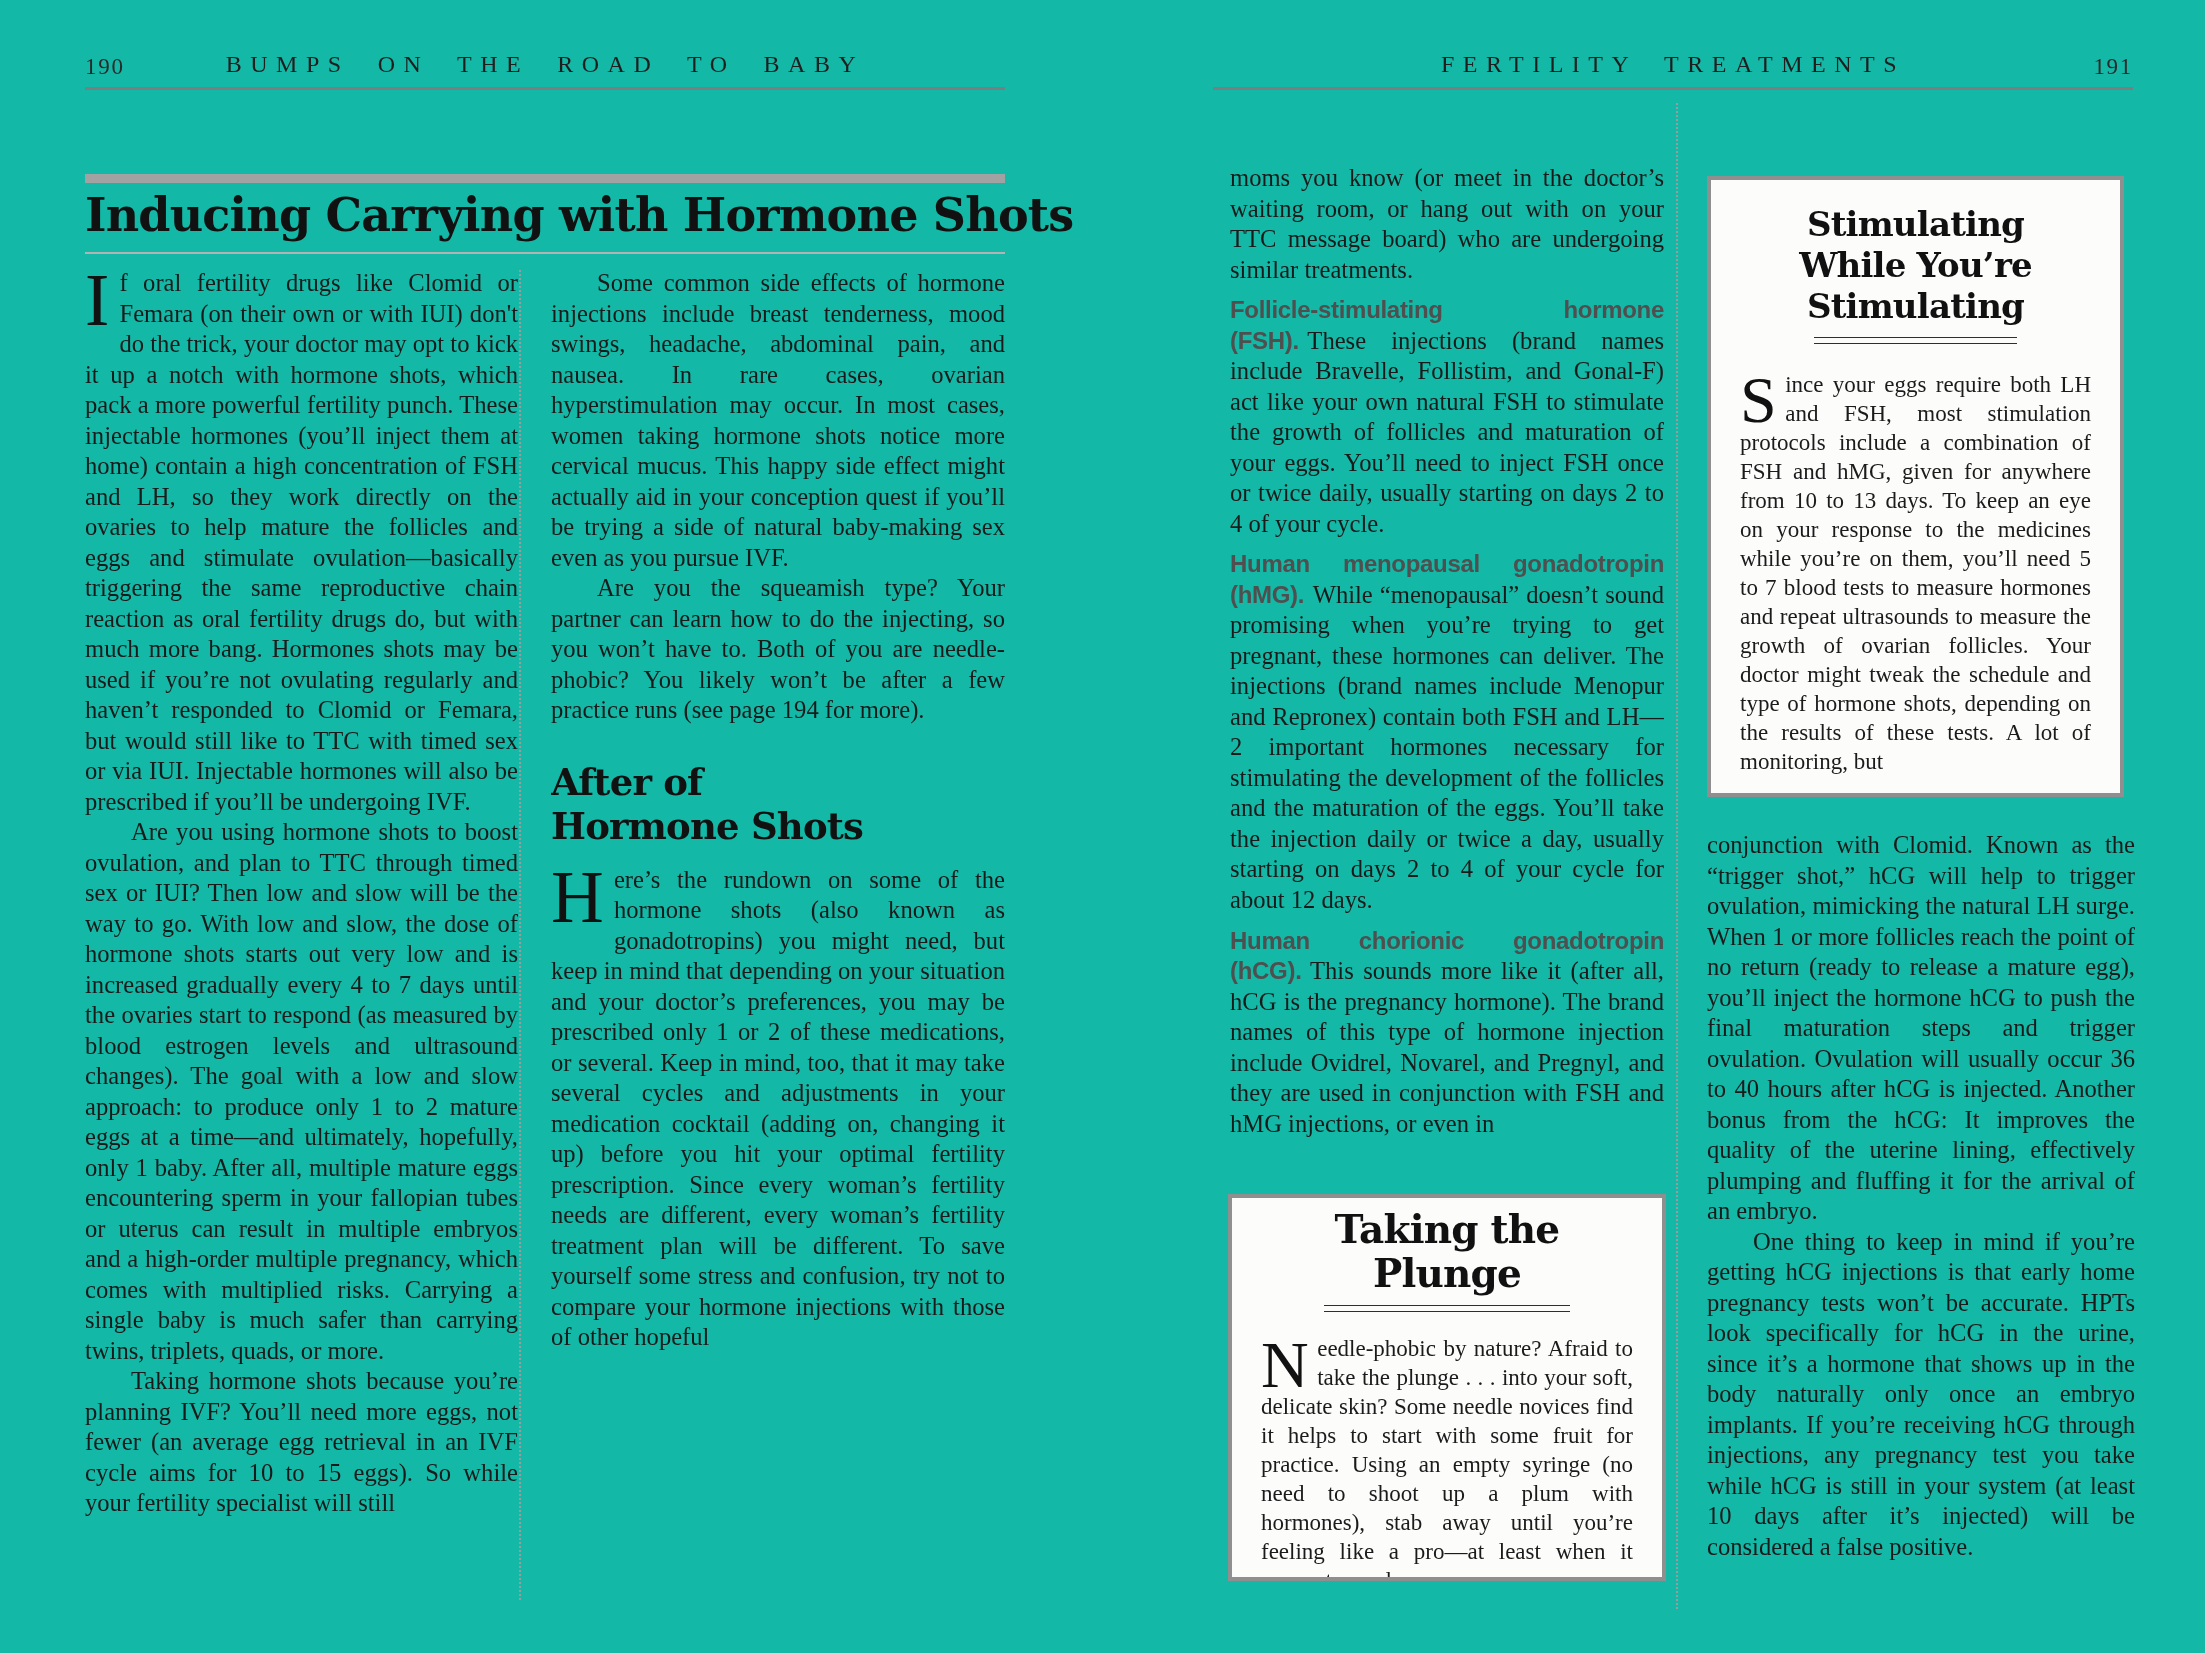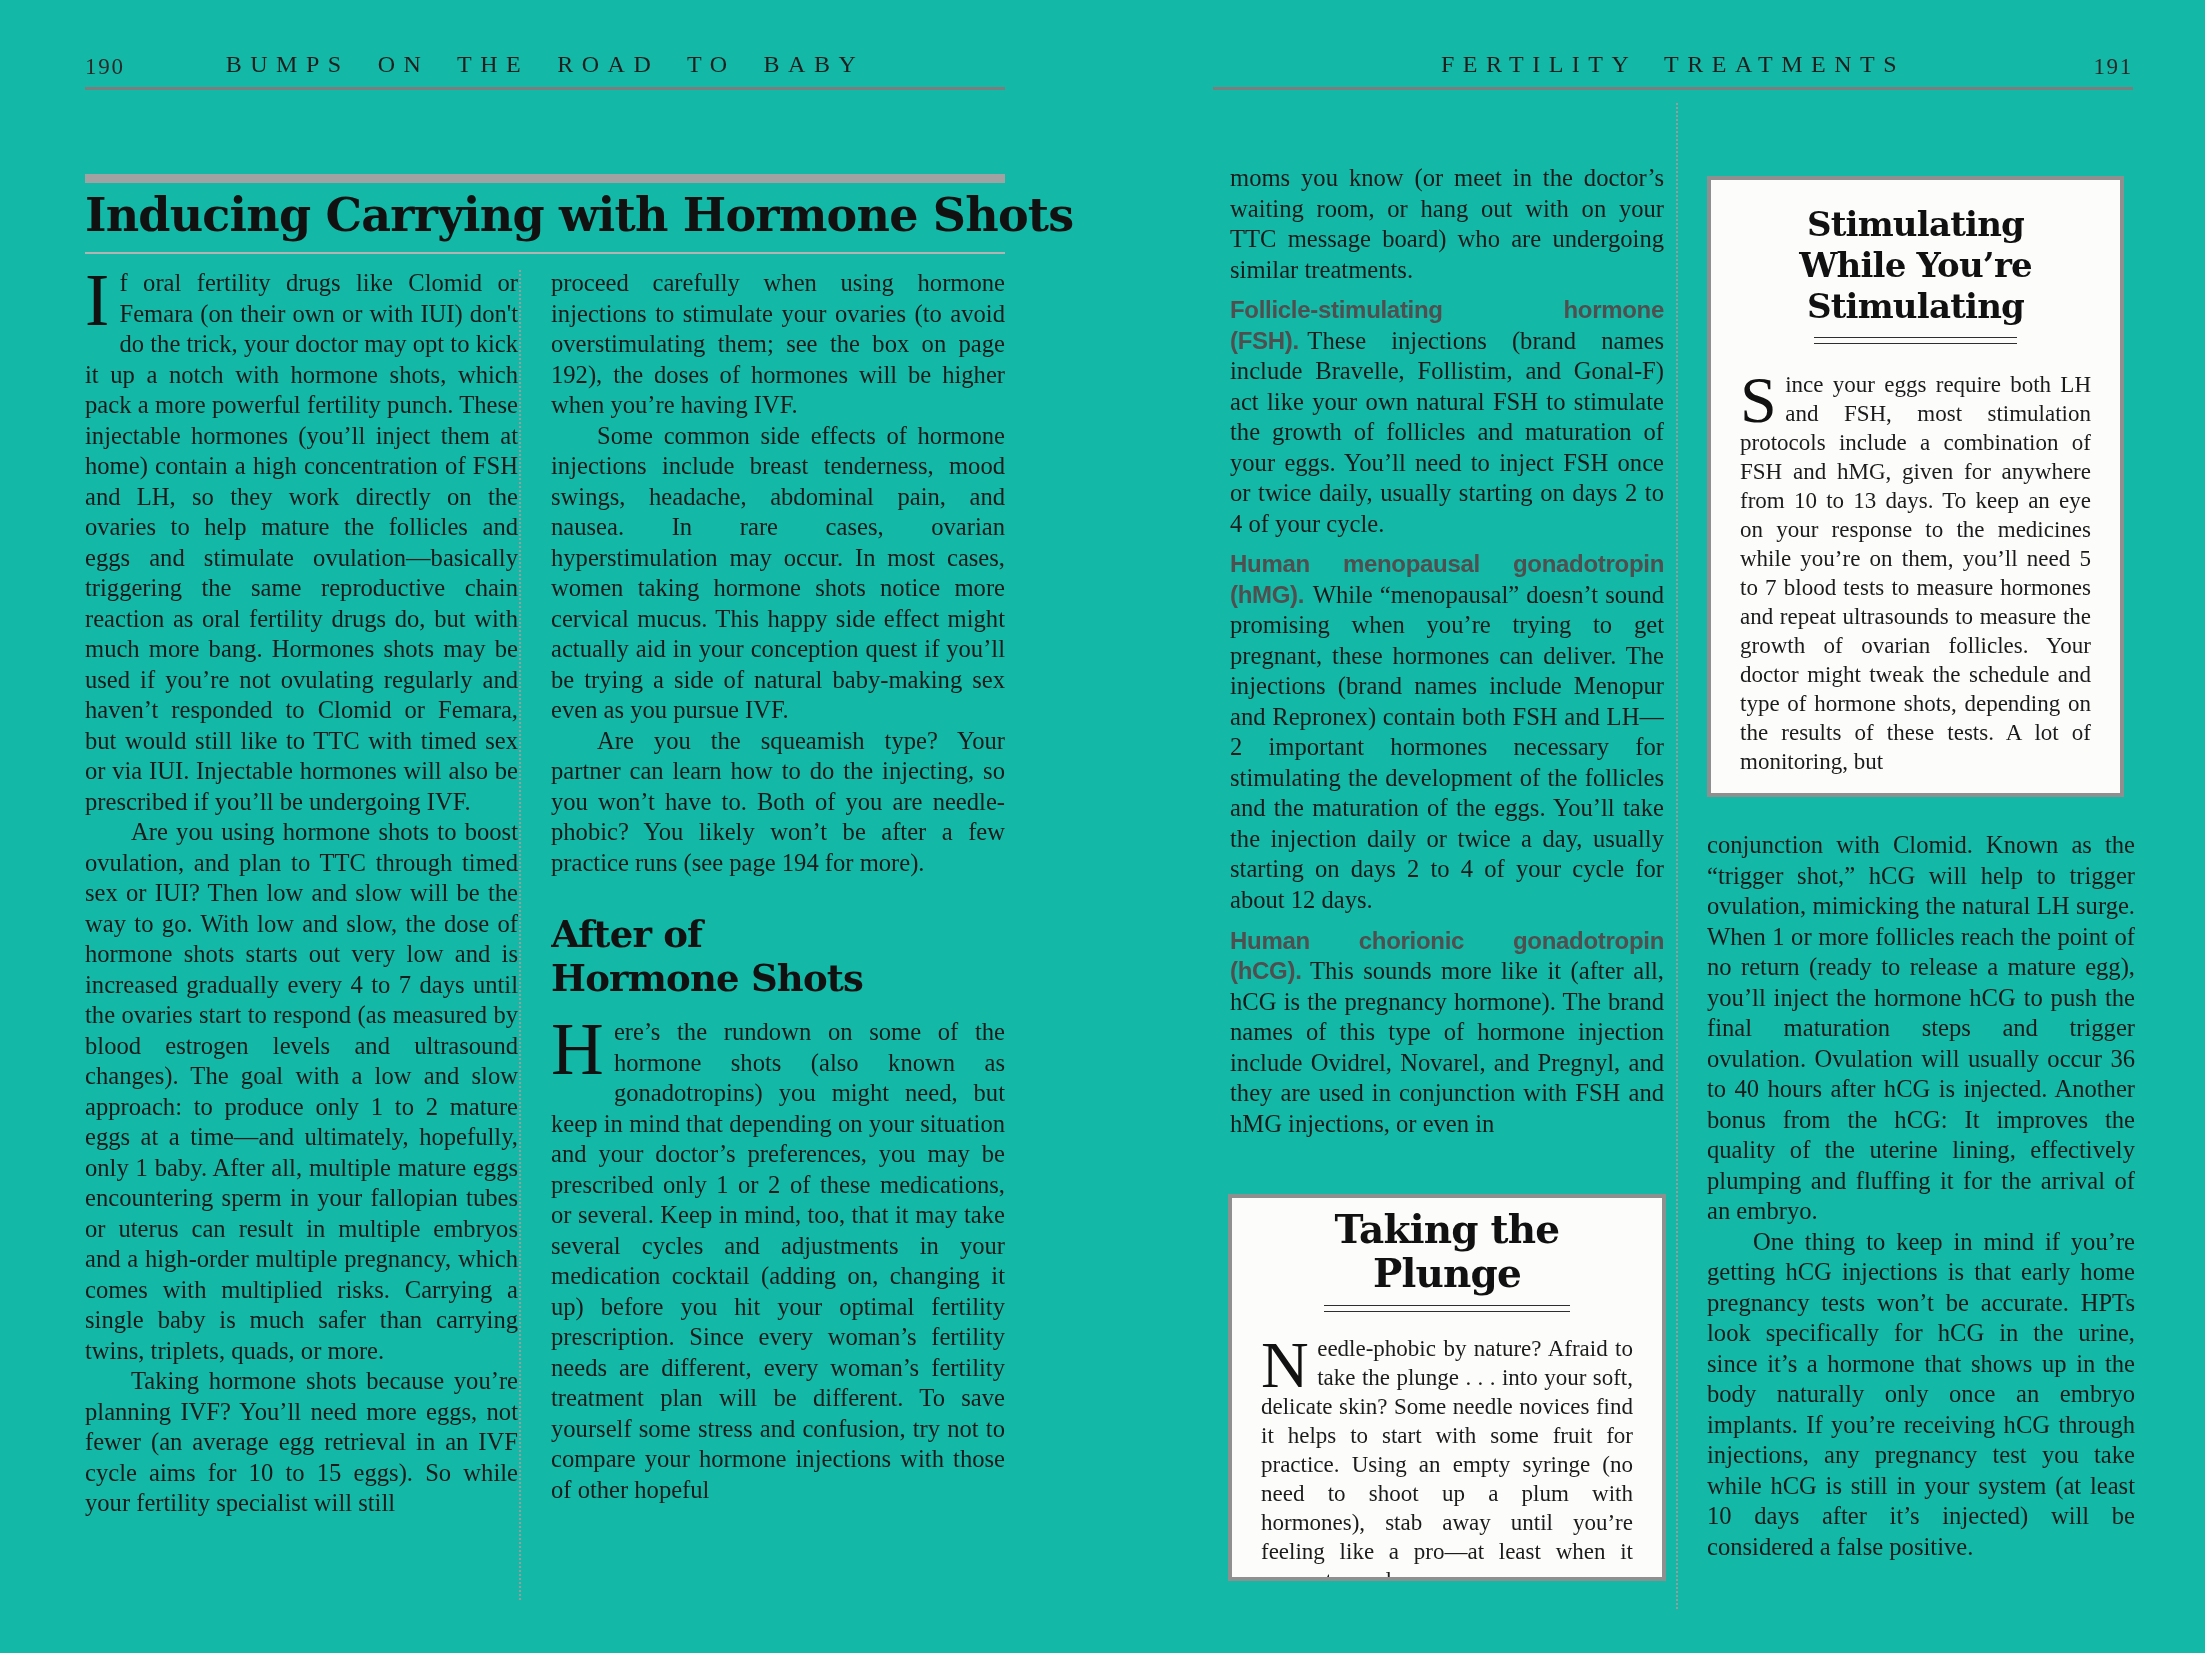--- a/index.html
+++ b/index.html
@@ -71,21 +71,20 @@
 
   <div class="vdots" style="left:519px;top:270px;height:1330px;"></div>
 
   <div class="col" style="left:85px;top:268px;width:433px;height:1337px;">
     <p><span class="dropcap">I</span><span>f oral fertility drugs like Clomid or Femara (on their own or with IUI) don't do the trick, your doctor may opt to kick it up a notch with hormone shots, which pack a more powerful fertility punch. These injectable hormones (you’ll inject them at home) contain a high concentration of FSH and LH, so they work directly on the ovaries to help mature the follicles and eggs and stimulate ovulation—basically triggering the same reproductive chain reaction as oral fertility drugs do, but with much more bang. Hormones shots may be used if you’re not ovulating regularly and haven’t responded to Clomid or Femara, but would still like to TTC with timed sex or via IUI. Injectable hormones will also be prescribed if you’ll be undergoing IVF.</span></p>
     <p class="indent">Are you using hormone shots to boost ovulation, and plan to TTC through timed sex or IUI? Then low and slow will be the way to go. With low and slow, the dose of hormone shots starts out very low and is increased gradually every 4 to 7 days until the ovaries start to respond (as measured by blood estrogen levels and ultrasound changes). The goal with a low and slow approach: to produce only 1 to 2 mature eggs at a time—and ultimately, hopefully, only 1 baby. After all, multiple mature eggs encountering sperm in your fallopian tubes or uterus can result in multiple embryos and a high-order multiple pregnancy, which comes with multiplied risks. Carrying a single baby is much safer than carrying twins, triplets, quads, or more.</p>
     <p class="indent">Taking hormone shots because you’re planning IVF? You’ll need more eggs, not fewer (an average egg retrieval in an IVF cycle aims for 10 to 15 eggs). So while your fertility specialist will still</p>
   </div>
 
   <div class="col" style="left:551px;top:268px;width:454px;height:1337px;">
-    <p>proceed carefully when using hormone injections to stimulate your ovaries (to avoid overstimulating them; see the box on page 192), the doses of hormones will be higher when you’re having IVF.</p>
     <p class="indent">Some common side effects of hormone injections include breast tenderness, mood swings, headache, abdominal pain, and nausea. In rare cases, ovarian hyperstimulation may occur. In most cases, women taking hormone shots notice more cervical mucus. This happy side effect might actually aid in your conception quest if you’ll be trying a side of natural baby-making sex even as you pursue IVF.</p>
     <p class="indent">Are you the squeamish type? Your partner can learn how to do the injecting, so you won’t have to. Both of you are needle-phobic? You likely won’t be after a few practice runs (see page 194 for more).</p>
     <p class="subhead"><span>After of</span><br><span>Hormone Shots</span></p>
     <p><span class="dropcap">H</span><span>ere’s the rundown on some of the hormone shots (also known as gonadotropins) you might need, but keep in mind that depending on your situation and your doctor’s preferences, you may be prescribed only 1 or 2 of these medications, or several. Keep in mind, too, that it may take several cycles and adjustments in your medication cocktail (adding on, changing it up) before you hit your optimal fertility prescription. Since every woman’s fertility needs are different, every woman’s fertility treatment plan will be different. To save yourself some stress and confusion, try not to compare your hormone injections with those of other hopeful</span></p>
   </div>
 
   <div class="running-head" style="left:1213px;top:51px;width:920px;">FERTILITY TREATMENTS</div>
   <div class="pagenum" style="left:2074px;top:54px;width:59px;text-align:right;">191</div>
   <div class="head-rule" style="left:1213px;top:87px;width:920px;"></div>
 

